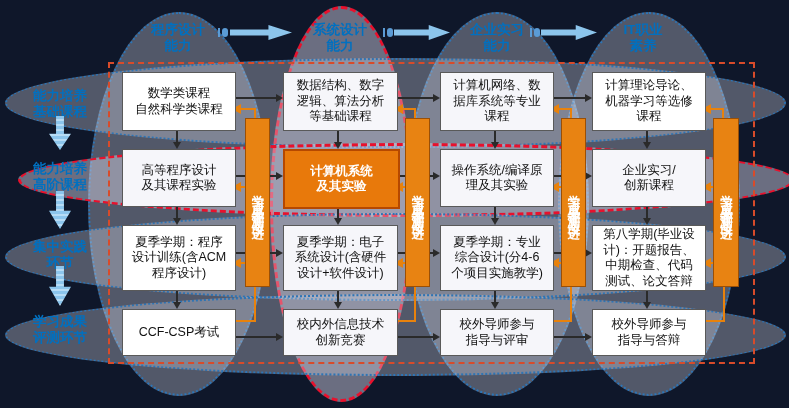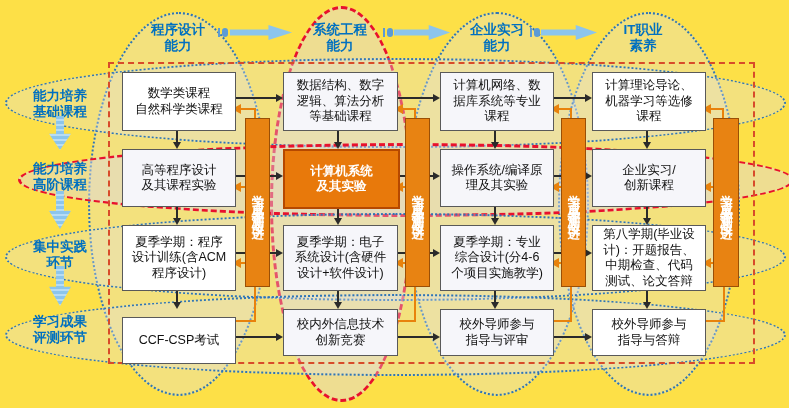--- a/index.html
+++ b/index.html
@@ -1,16 +1,16 @@
 <!DOCTYPE html>
 <html><head>
 <meta charset="utf-8">
 <style>
   html,body{margin:0;padding:0;background:#fff;}
-  .canvas{position:relative;width:789px;height:408px;background:#fde047;overflow:hidden;
+  .canvas{position:relative;width:789px;height:408px;background:#0f172a;overflow:hidden;
           font-family:"Liberation Sans","DejaVu Sans",sans-serif;}
   
   .ell{position:absolute;border-radius:50%;}
   .ell-blue{border:2px dotted #2E75B6;background:rgba(225,227,239,0.32);}
   .ell-red{border:3px dashed #E8112D;background:rgba(220,218,236,0.45);}
   
   .orect{position:absolute;border:2px dashed #D84B2A;}
   
   .hdr{position:absolute;color:#0070C0;font-weight:bold;font-size:13.5px;line-height:16px;
        text-align:center;white-space:pre-line;z-index:7;}
@@ -54,21 +54,21 @@
 
   <div class="ell ell-blue" style="left:5px;top:58px;width:777px;height:86px;"></div>
   <div class="ell ell-red" style="left:18px;top:143px;width:770px;height:68px;"></div>
   <div class="ell ell-blue" style="left:5px;top:213px;width:777px;height:84px;"></div>
   <div class="ell ell-blue" style="left:5px;top:294px;width:777px;height:78px;"></div>
 
   <div class="orect" style="left:108px;top:62px;width:643px;height:298px;"></div>
 
   <div class="hdr" style="left:133px;top:22px;width:90px;">程序设计
 能力</div>
-  <div class="hdr" style="left:295px;top:22px;width:90px;">系统工程
+  <div class="hdr" style="left:295px;top:22px;width:90px;">系统设计
 能力</div>
   <div class="hdr" style="left:452px;top:22px;width:90px;">企业实习
 能力</div>
   <div class="hdr" style="left:598px;top:22px;width:90px;">IT职业
 素养</div>
 
   <div class="tailmark" style="left:218px;top:28px;">
       <i style="width:2px;height:9px;"></i>
       <i style="width:6px;height:9px;border-radius:3px;"></i>
     </div>
@@ -221,21 +221,21 @@
 系统设计(含硬件
 设计+软件设计)</div>
   <div class="box" style="left:440px;top:225px;width:110px;height:62px;">夏季学期：专业
 综合设计(分4-6
 个项目实施教学)</div>
   <div class="box" style="left:592px;top:225px;width:110px;height:62px;background:#fff;">第八学期(毕业设
 计)：开题报告、
 中期检查、代码
 测试、论文答辩</div>
 
-  <div class="box" style="left:122px;top:309px;width:110px;height:43px;background:#fff;margin-top:8px;">CCF-CSP考试</div>
+  <div class="box" style="left:122px;top:309px;width:110px;height:43px;background:#fff;">CCF-CSP考试</div>
   <div class="box" style="left:283px;top:309px;width:111px;height:43px;">校内外信息技术
 创新竞赛</div>
   <div class="box" style="left:440px;top:309px;width:110px;height:43px;">校外导师参与
 指导与评审</div>
   <div class="box" style="left:592px;top:309px;width:110px;height:43px;background:#fff;">校外导师参与
 指导与答辩</div>
 
   <div class="bar" style="left:245px;top:118px;width:23px;height:167px;">学习成果评测与改进</div>
   <div class="bar" style="left:405px;top:118px;width:23px;height:167px;">学习成果评测与改进</div>
   <div class="bar" style="left:561px;top:118px;width:23px;height:167px;">学习成果评测与改进</div>

